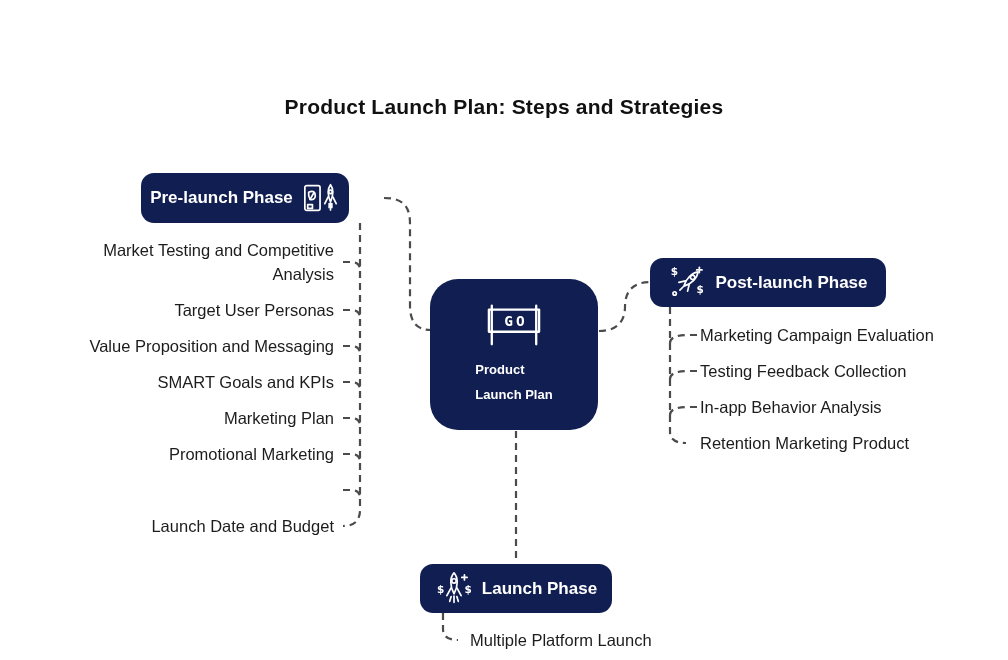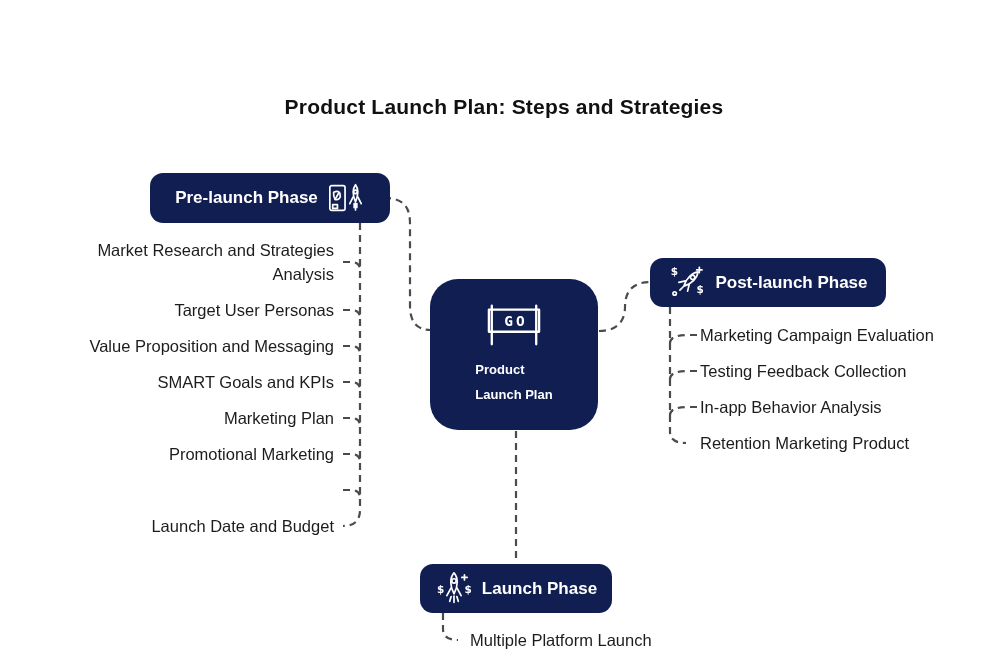--- a/index.html
+++ b/index.html
@@ -12,21 +12,21 @@
   .title{
     position:absolute;left:0;right:0;top:55px;text-align:center;
     font-size:21px;font-weight:bold;color:var(--title-text,#111111);
     letter-spacing:.2px;
   }
   .node{
     position:absolute;background:var(--node-bg,#111e52);color:var(--node-text,#ffffff);
     display:flex;align-items:center;justify-content:center;gap:9px;
     border-radius:13px;font-weight:600;font-size:17px;box-sizing:border-box;
   }
-  #node-prelaunch{left:150px;top:133px;width:240px;height:50px;}
+  #node-prelaunch{left:141px;top:133px;width:208px;height:50px;}
   #node-center{left:430px;top:239px;width:168px;height:151px;border-radius:28px;flex-direction:column;}
   #node-postlaunch{left:650px;top:218px;width:236px;height:49px;}
   #node-launch{left:420px;top:524px;width:192px;height:49px;}
   .center-label{text-align:left;line-height:25px;font-size:13px;}
   .item{
     position:absolute;font-size:16.5px;line-height:24px;
     color:var(--item-text,#1c1c1c);transform:translateY(-50%);white-space:nowrap;
   }
   .item.left{right:674px;width:280px;text-align:right;white-space:normal;}
   .item.right{left:700px;}
@@ -138,21 +138,21 @@
           <path d="M31 5 L31 10.5"></path>
           <path d="M28.2 7.8 L33.8 7.8"></path>
         </g>
         <text class="icon-glyph" x="2" y="24" font-size="11">$</text>
         <text class="icon-glyph" x="31" y="24" font-size="11">$</text>
       </svg>
     </span>
     <span>Launch Phase</span>
   </div>
 
-  <div class="item left" style="top:222px">Market Research and Strategies Analysis</div>
+  <div class="item left" style="top:222px">Market Testing and Competitive Analysis</div>
   <div class="item left" style="top:306px">Value Proposition and Messaging</div>
   <div class="item left" style="top:270px">Target User Personas</div>
   <div class="item left" style="top:342px">SMART Goals and KPIs</div>
   <div class="item left" style="top:378px">Marketing Plan</div>
   <div class="item left" style="top:414px">Promotional Marketing</div>
   <div class="item left" style="top:486px">Launch Date and Budget</div>
 
   <div class="item right" style="top:295px">Marketing Campaign Evaluation</div>
   <div class="item right" style="top:331px">Testing Feedback Collection</div>
   <div class="item right" style="top:367px">In-app Behavior Analysis</div>

